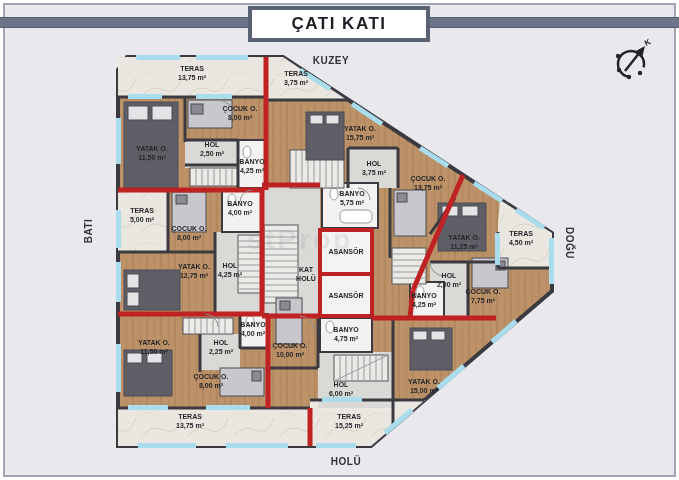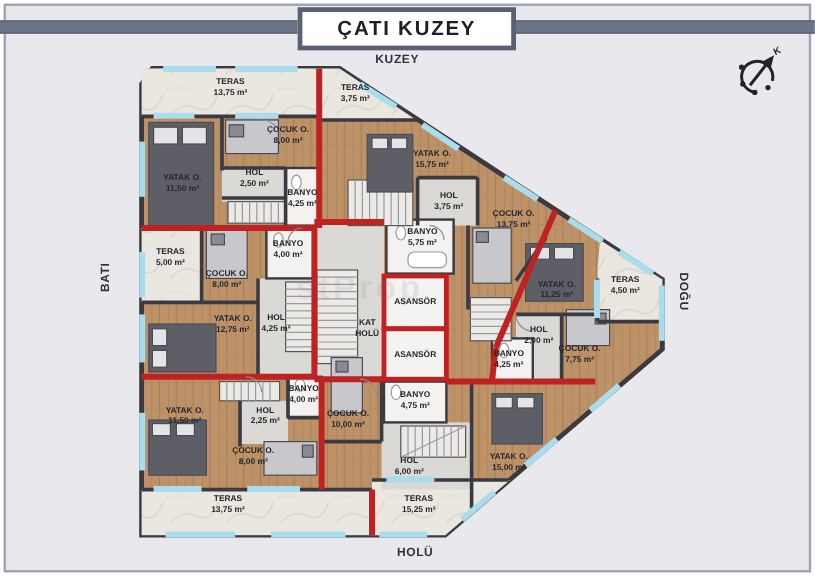--- a/index.html
+++ b/index.html
@@ -213,24 +213,24 @@
     <line x1="625" y1="71" x2="640" y2="52" stroke="#23242b" stroke-width="2.5"></line>
     <polygon points="645,46 634,52 642,58" fill="#23242b"></polygon>
     <text x="646" y="46" font-size="8" font-weight="bold" fill="#23242b" transform="rotate(-25 646 46)">K</text>
   </g>
 </svg>
 
 <div class="watermark">stProp</div>
 
 <div class="title-bar"></div>
 <div class="title-box">
-  <span class="title-text">ÇATI KUZEY</span>
+  <span class="title-text">ÇATI KATI</span>
 </div>
 
-<div class="cardinal" style="left:331px;top:50px">KUZEY</div>
+<div class="cardinal" style="left:331px;top:60px">KUZEY</div>
 <div class="cardinal" style="left:346px;top:461px">HOLÜ</div>
 <div class="cardinal west" style="left:88px;top:231px">BATI</div>
 <div class="cardinal east" style="left:569px;top:243px">DOĞU</div>
 
 <div id="labels">
     <div class="room-label" style="left: 192px; top: 73px;">
       <div>TERAS</div>
       <div>13,75 m²</div>
     </div>
     <div class="room-label" style="left: 240px; top: 113px;">

